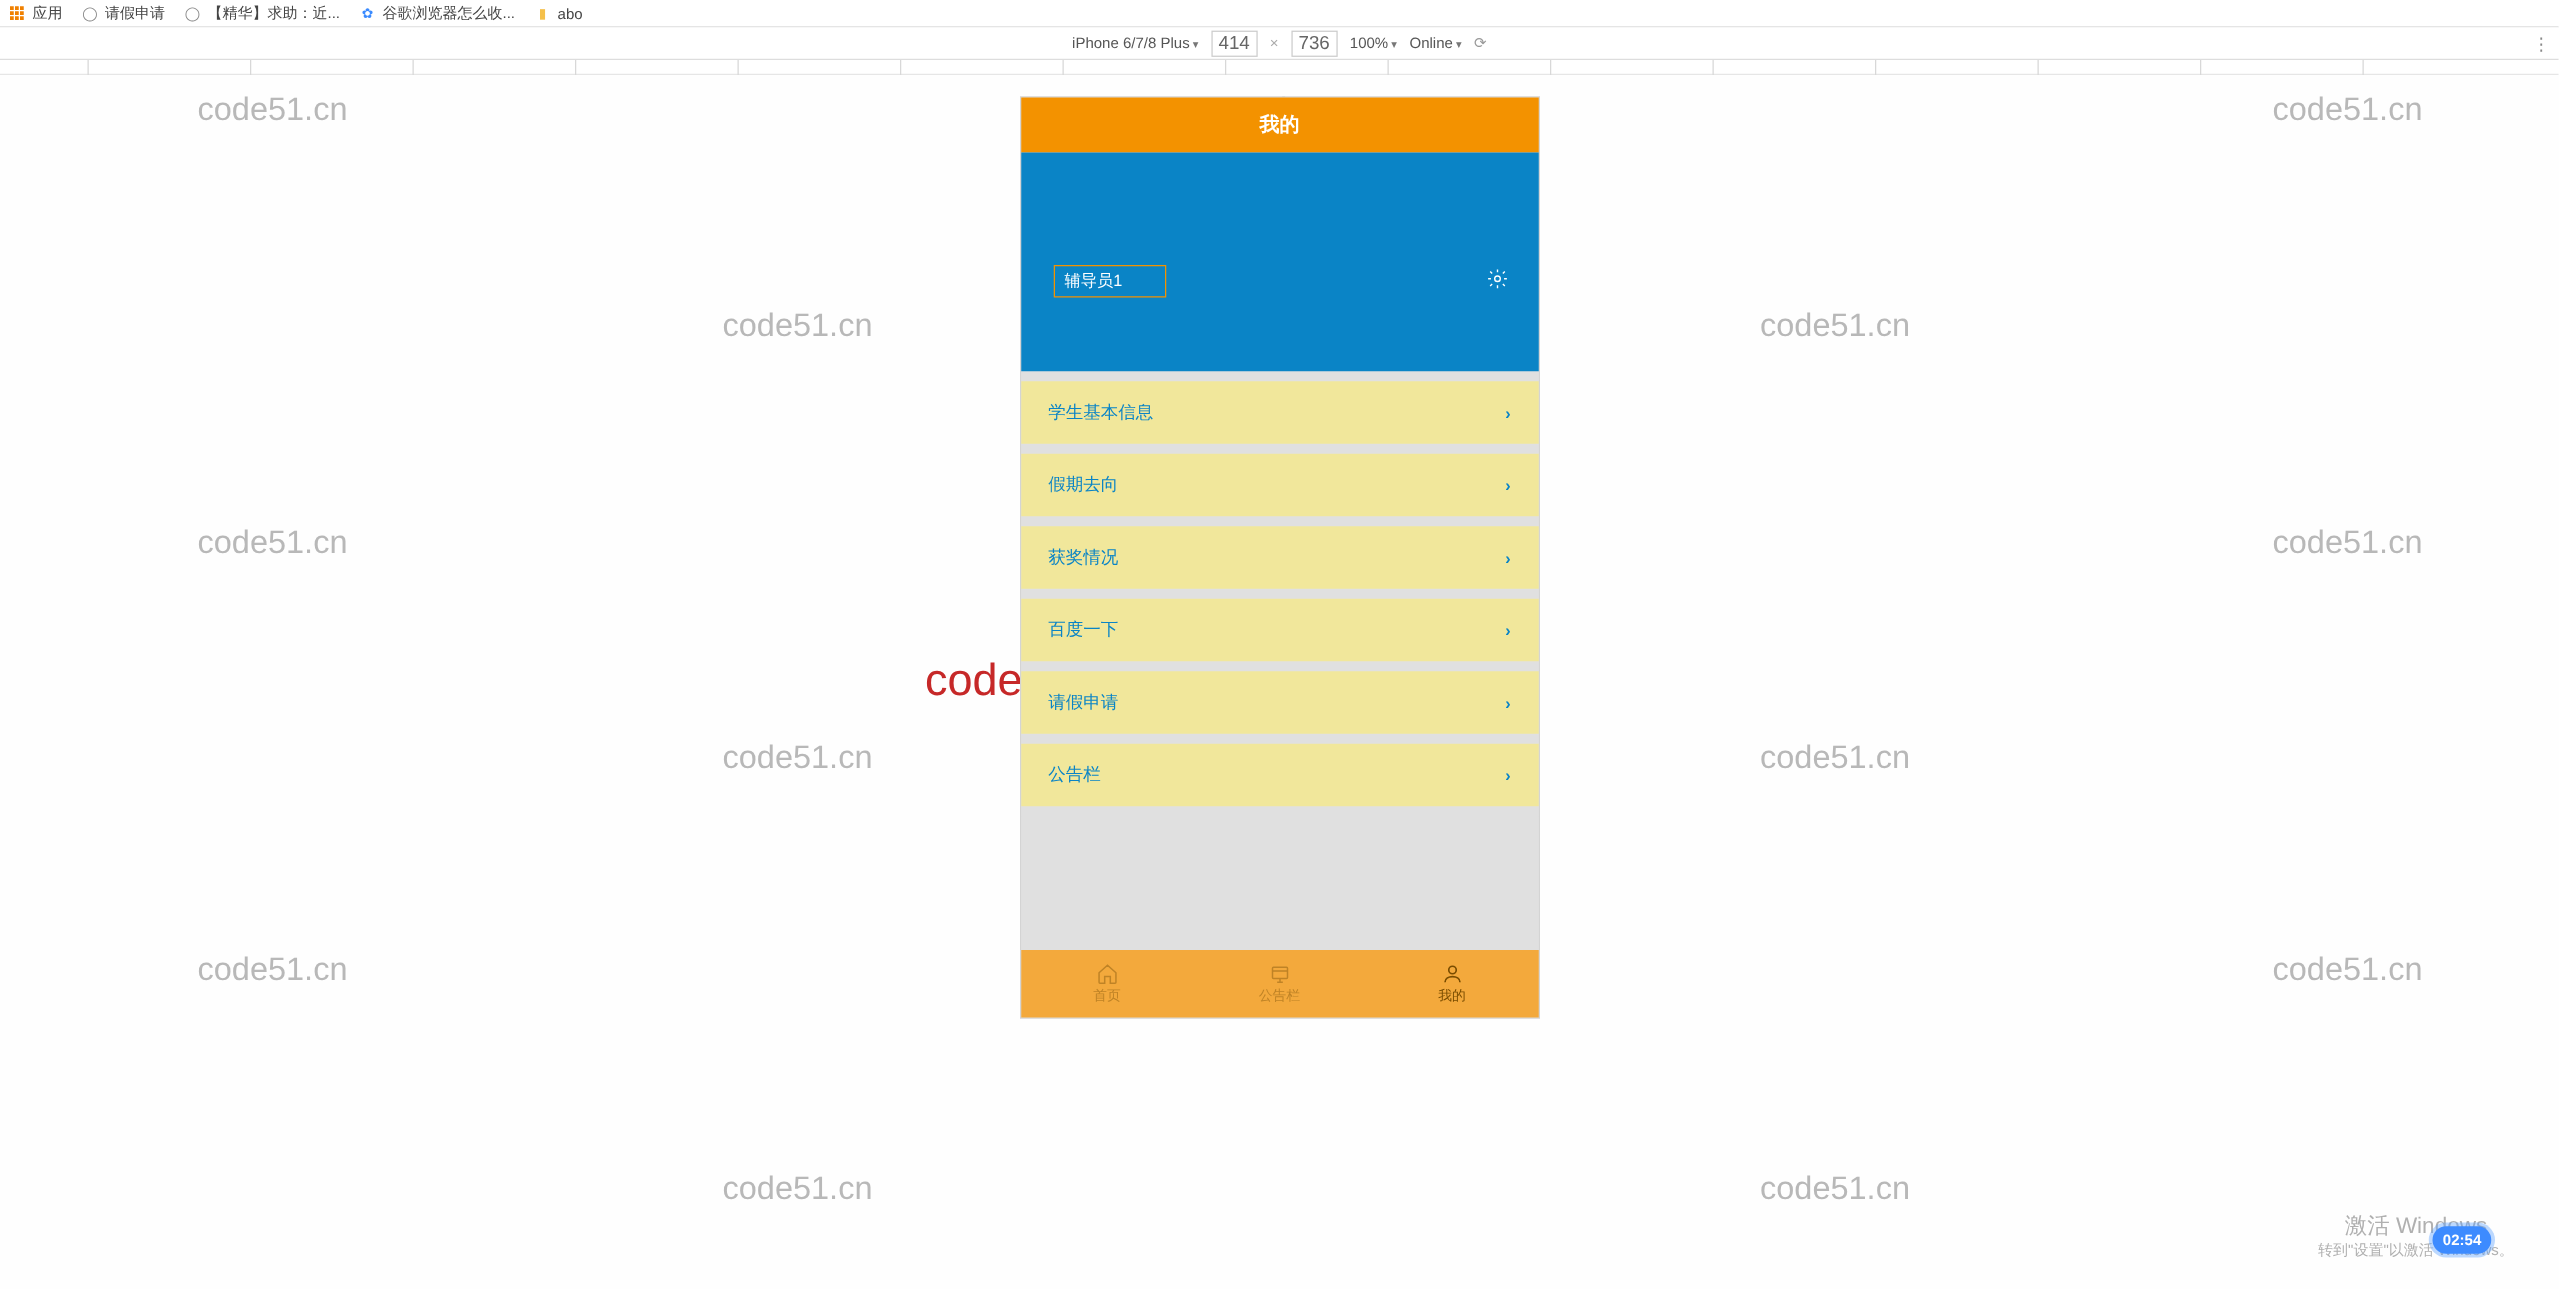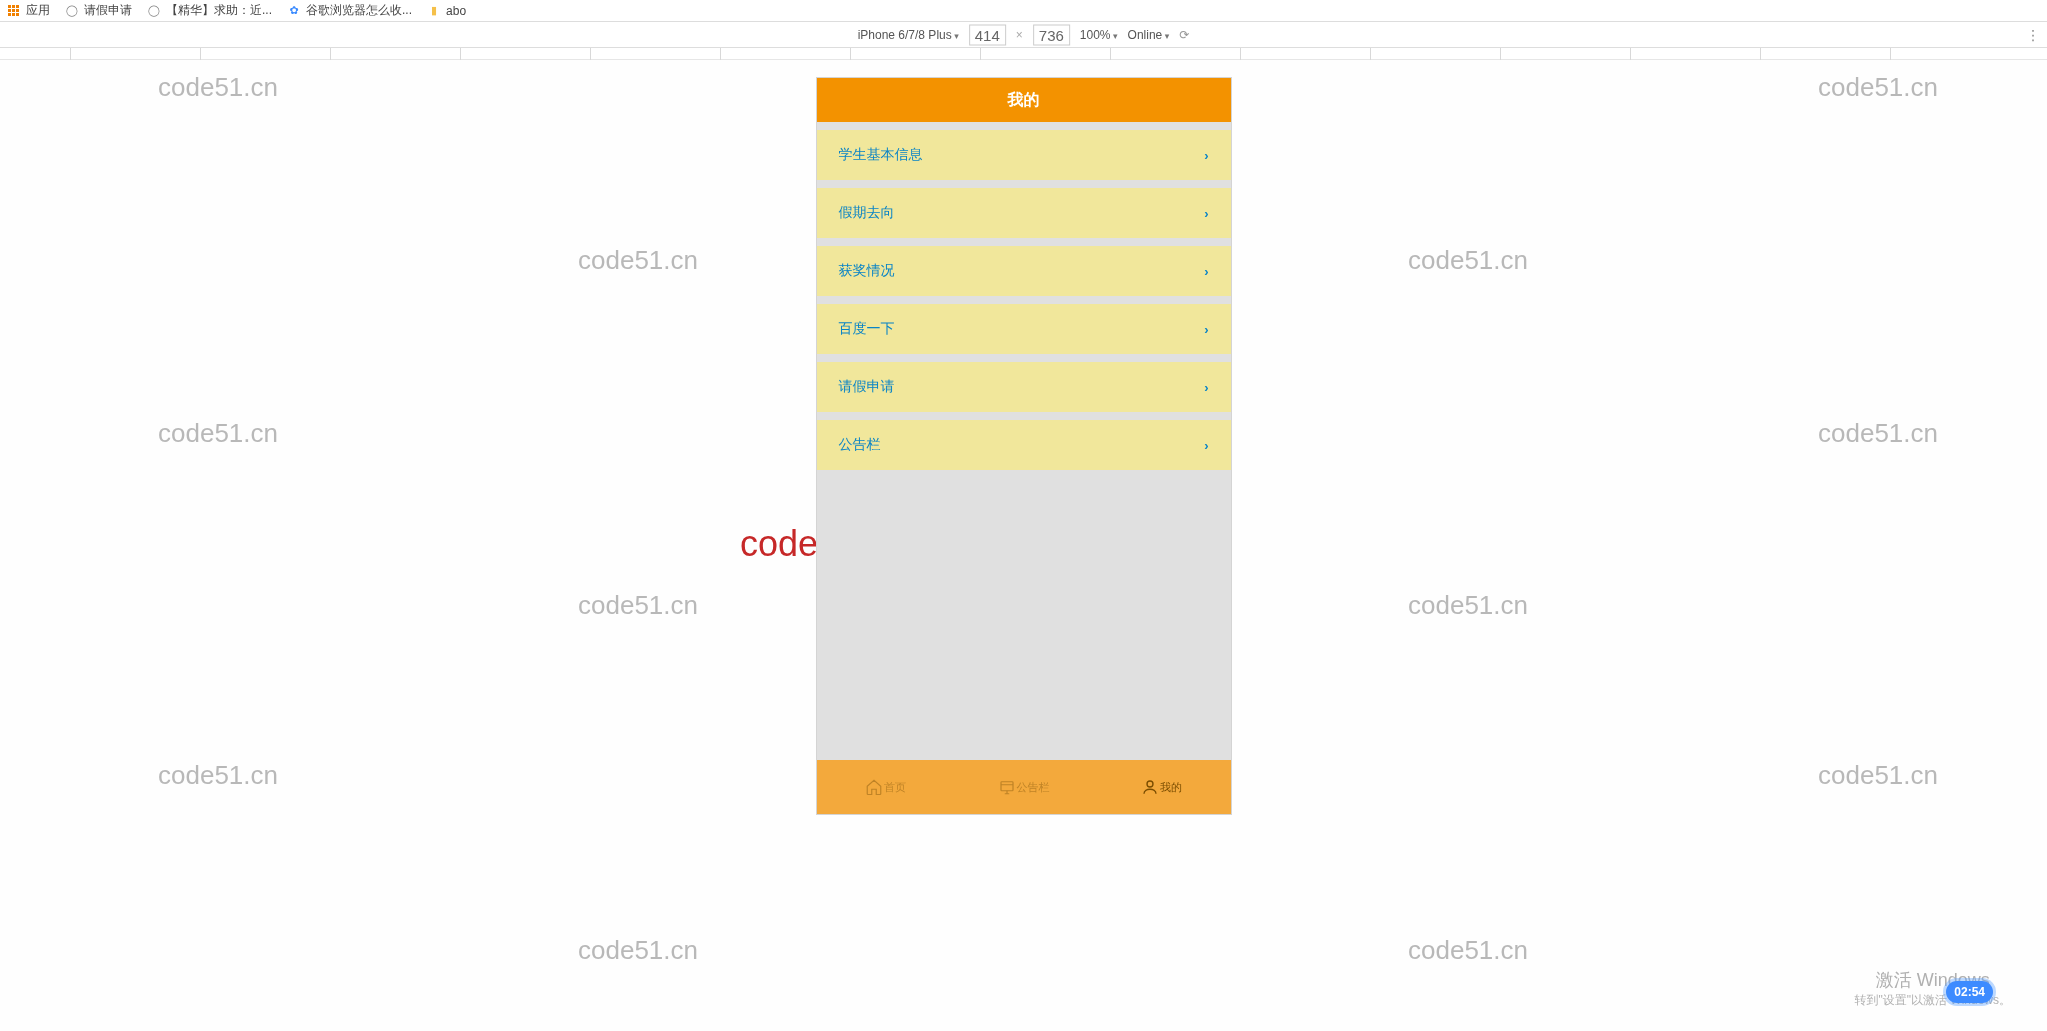--- a/index.html
+++ b/index.html
@@ -53,21 +53,21 @@
   .menu { padding-top:8px; background:#e0e0e0; }
   .menu-row { background:#f1e79b; margin:0 0 8px 0; height:50px; display:flex; align-items:center; justify-content:space-between; padding:0 22px; cursor:pointer; }
   .menu-row span.label { color:#0a84c6; font-size:14px; }
   .menu-row span.chev { color:#0a84c6; font-size:13px; font-weight:600; }
 
   
   .filler { flex:1; background:#e0e0e0; }
 
   
   .tabbar { height:54px; background:#f3a93c; display:flex; }
-  .tab { flex:1; display:flex; flex-direction:row; align-items:center; justify-content:center; gap:1px; cursor:pointer; }
+  .tab { flex:1; display:flex; flex-direction:column; align-items:center; justify-content:center; gap:1px; cursor:pointer; }
   .tab svg { width:18px; height:18px; }
   .tab .tlabel { font-size:11px; }
   .tab.inactive svg { stroke:#bf8326; fill:none; }
   .tab.inactive .tlabel { color:#bf8326; }
   .tab.active svg { stroke:#7a4d00; fill:none; }
   .tab.active .tlabel { color:#7a4d00; }
 
   
   .win-activate { position:absolute; right:36px; bottom:22px; text-align:center; color:#b0b0b0; }
   .win-activate .t1{ font-size:18px; }
@@ -168,20 +168,31 @@
   <span class="wm" style="left:550px; top:875px;">code51.cn</span>
   <span class="wm" style="left:1380px; top:875px;">code51.cn</span>
 
   <span class="wm-big" style="left:740px; top:460px;">code51. cn-源码乐园盗图必究</span>
 
   <div class="device">
     <div class="app-header">
       <span>我的</span>
     </div>
 
+    <div class="profile">
+      <div class="profile-name">
+        <span>辅导员1</span>
+      </div>
+      <div class="gear">
+        <svg viewBox="0 0 24 24">
+            <circle cx="12" cy="12" r="3"></circle>
+            <path d="M12 2v3M12 19v3M4.2 4.2l2.1 2.1M17.7 17.7l2.1 2.1M2 12h3M19 12h3M4.2 19.8l2.1-2.1M17.7 6.3l2.1-2.1"></path>
+          </svg>
+      </div>
+    </div>
 
     <div class="menu">
       <div class="menu-row">
         <span class="label">学生基本信息</span>
         <span class="chev">›</span>
       </div>
       <div class="menu-row">
         <span class="label">假期去向</span>
         <span class="chev">›</span>
       </div>

